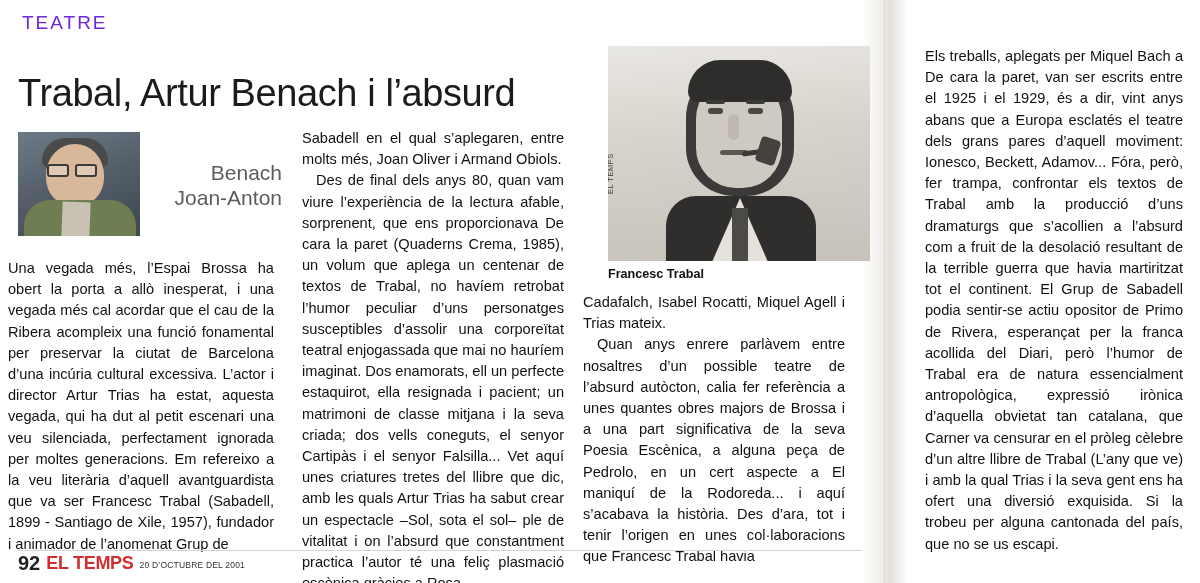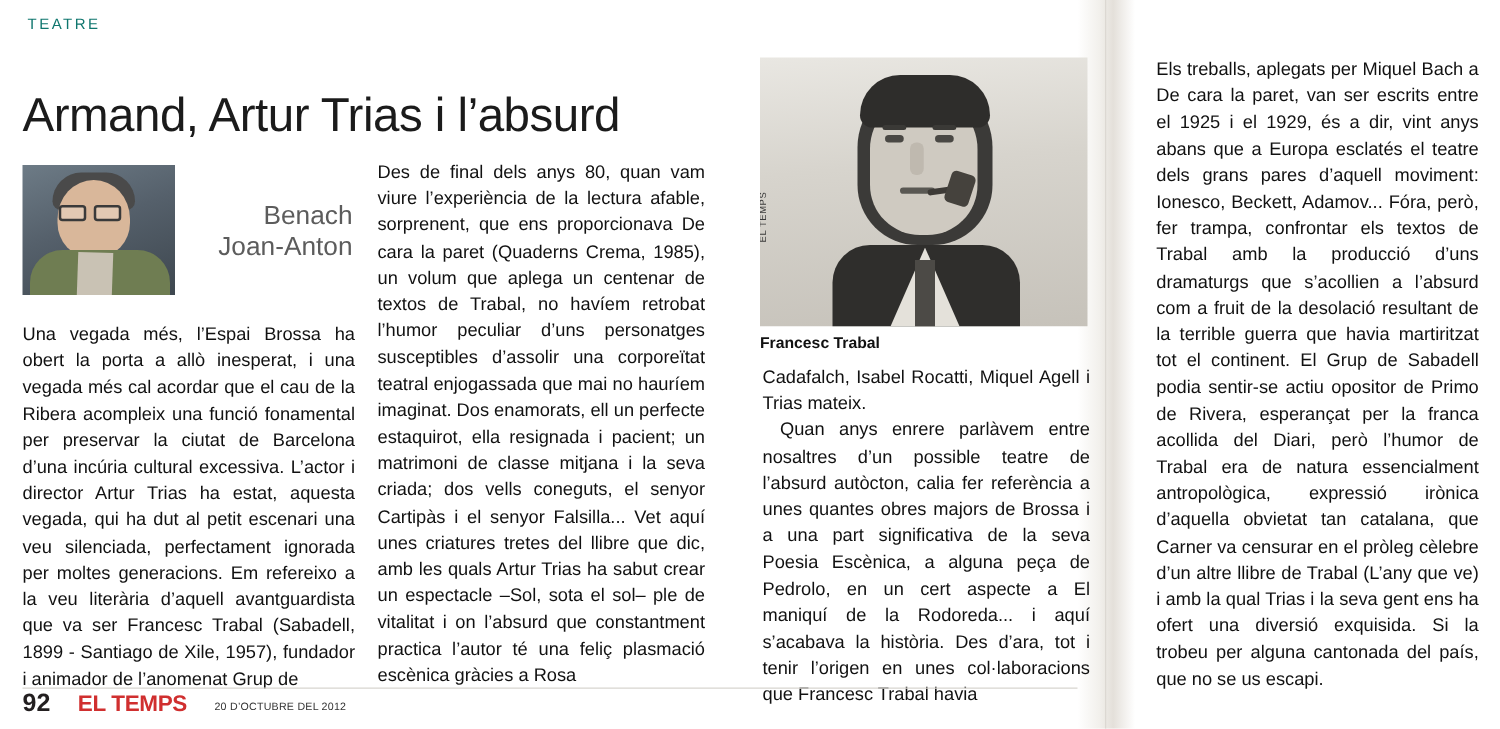--- a/index.html
+++ b/index.html
@@ -27,23 +27,23 @@
     position: absolute;
     top: 0; left: 884px;
     width: 1px; height: 583px;
     background: #dcd8d2;
   }
 
   
   .kicker {
     position: absolute;
     left: 22px; top: 12px;
-    font-size: 12px;
+    font-size: 19px;
     letter-spacing: 2px;
-    color: #0f766e;
+    color: #6d28d9;
     font-weight: 400;
   }
   .headline {
     position: absolute;
     left: 18px; top: 46px;
     width: 560px;
     font-size: 38px;
     line-height: 44px;
     font-weight: 400;
     color: #1b1b1b;
@@ -115,23 +115,23 @@
     font-size: 14.6px;
     line-height: 21.2px;
     color: #111111;
     text-align: justify;
     text-justify: inter-word;
     hyphens: auto;
   }
   .col p { margin: 0 0 0 0; }
   .col p + p { text-indent: 14px; }
 
-  #col1 { left: 18px; top: 258px; width: 266px; }
+  #col1 { left: 8px; top: 258px; width: 266px; }
   #col2 { left: 302px; top: 128px; width: 262px; }
-  #col3 { left: 583px; top: 292px; width: 262px; margin-left: 27px; }
+  #col3 { left: 583px; top: 292px; width: 262px; }
   #col4 { left: 925px; top: 46px; width: 258px; }
 
   
   .photo-block {
     position: absolute;
     left: 583px; top: 46px;
     width: 262px;
     padding-left: 25px;
   }
   .photo-img {
@@ -231,21 +231,21 @@
     font-weight: bold;
     color: #111;
   }
 
   
   .footer {
     position: absolute;
     left: 18px; bottom: 10px;
     display: flex;
     align-items: flex-end;
-    gap: 22px;
+    gap: 6px;
   }
   .folio {
     font-size: 20px;
     font-weight: bold;
     color: #231f20;
     line-height: 20px;
   }
   .magazine {
     font-size: 18px;
     font-weight: bold;
@@ -270,41 +270,42 @@
 </head>
 <body>
 
 <div id="page">
 
   <div class="gutter"></div>
   <div class="gutter-line"></div>
 
   <div class="kicker">TEATRE</div>
 
-  <h1 class="headline">Armand, Artur Trias i l’absurd</h1>
+  <h1 class="headline">Trabal, Artur Benach i l’absurd</h1>
 
   <div class="author-photo">
     <div class="ap-hair"></div>
     <div class="ap-face"></div>
     <div class="ap-glass l"></div>
     <div class="ap-glass r"></div>
     <div class="ap-body"></div>
     <div class="ap-shirt"></div>
   </div>
 
   <div class="byline">
     <div>Benach</div>
     <div>Joan-Anton</div>
   </div>
 
   <div class="col" id="col1">
     <p>Una vegada més, l’Espai Brossa ha obert la porta a allò inesperat, i una vegada més cal acordar que el cau de la Ribera acompleix una funció fonamental per preservar la ciutat de Barcelona d’una incúria cultural excessiva. L’actor i director Artur Trias ha estat, aquesta vegada, qui ha dut al petit escenari una veu silenciada, perfectament ignorada per moltes generacions. Em refereixo a la veu literària d’aquell avantguardista que va ser Francesc Trabal (Sabadell, 1899 - Santiago de Xile, 1957), fundador i animador de l’anomenat Grup de</p>
   </div>
 
   <div class="col" id="col2">
+    <p>Sabadell en el qual s’aplegaren, entre molts més, Joan Oliver i Armand Obiols.</p>
     <p>Des de final dels anys 80, quan vam viure l’experiència de la lectura afable, sorprenent, que ens proporcionava De cara la paret (Quaderns Crema, 1985), un volum que aplega un centenar de textos de Trabal, no havíem retrobat l’humor peculiar d’uns personatges susceptibles d’assolir una corporeïtat teatral enjogassada que mai no hauríem imaginat. Dos enamorats, ell un perfecte estaquirot, ella resignada i pacient; un matrimoni de classe mitjana i la seva criada; dos vells coneguts, el senyor Cartipàs i el senyor Falsilla... Vet aquí unes criatures tretes del llibre que dic, amb les quals Artur Trias ha sabut crear un espectacle –Sol, sota el sol– ple de vitalitat i on l’absurd que constantment practica l’autor té una feliç plasmació escènica gràcies a Rosa</p>
   </div>
 
   <div class="photo-block">
     <div class="photo-img">
       <div class="pi-head"></div>
       <div class="pi-face"></div>
       <div class="pi-hair"></div>
       <div class="pi-brow l"></div>
       <div class="pi-brow r"></div>
@@ -329,16 +330,16 @@
 
   <div class="col" id="col4">
     <p>Els treballs, aplegats per Miquel Bach a De cara la paret, van ser escrits entre el 1925 i el 1929, és a dir, vint anys abans que a Europa esclatés el teatre dels grans pares d’aquell moviment: Ionesco, Beckett, Adamov... Fóra, però, fer trampa, confrontar els textos de Trabal amb la producció d’uns dramaturgs que s’acollien a l’absurd com a fruit de la desolació resultant de la terrible guerra que havia martiritzat tot el continent. El Grup de Sabadell podia sentir-se actiu opositor de Primo de Rivera, esperançat per la franca acollida del Diari, però l’humor de Trabal era de natura essencialment antropològica, expressió irònica d’aquella obvietat tan catalana, que Carner va censurar en el pròleg cèlebre d’un altre llibre de Trabal (L’any que ve) i amb la qual Trias i la seva gent ens ha ofert una diversió exquisida. Si la trobeu per alguna cantonada del país, que no se us escapi.</p>
   </div>
 
   <div class="footer-rule"></div>
 
   <div class="footer">
     <span class="folio">92</span>
     <span class="magazine">EL TEMPS</span>
-    <span class="issue-date">20 D’OCTUBRE DEL 2012</span>
+    <span class="issue-date">20 D’OCTUBRE DEL 2001</span>
   </div>
 
 </div>
 
 </body></html>

